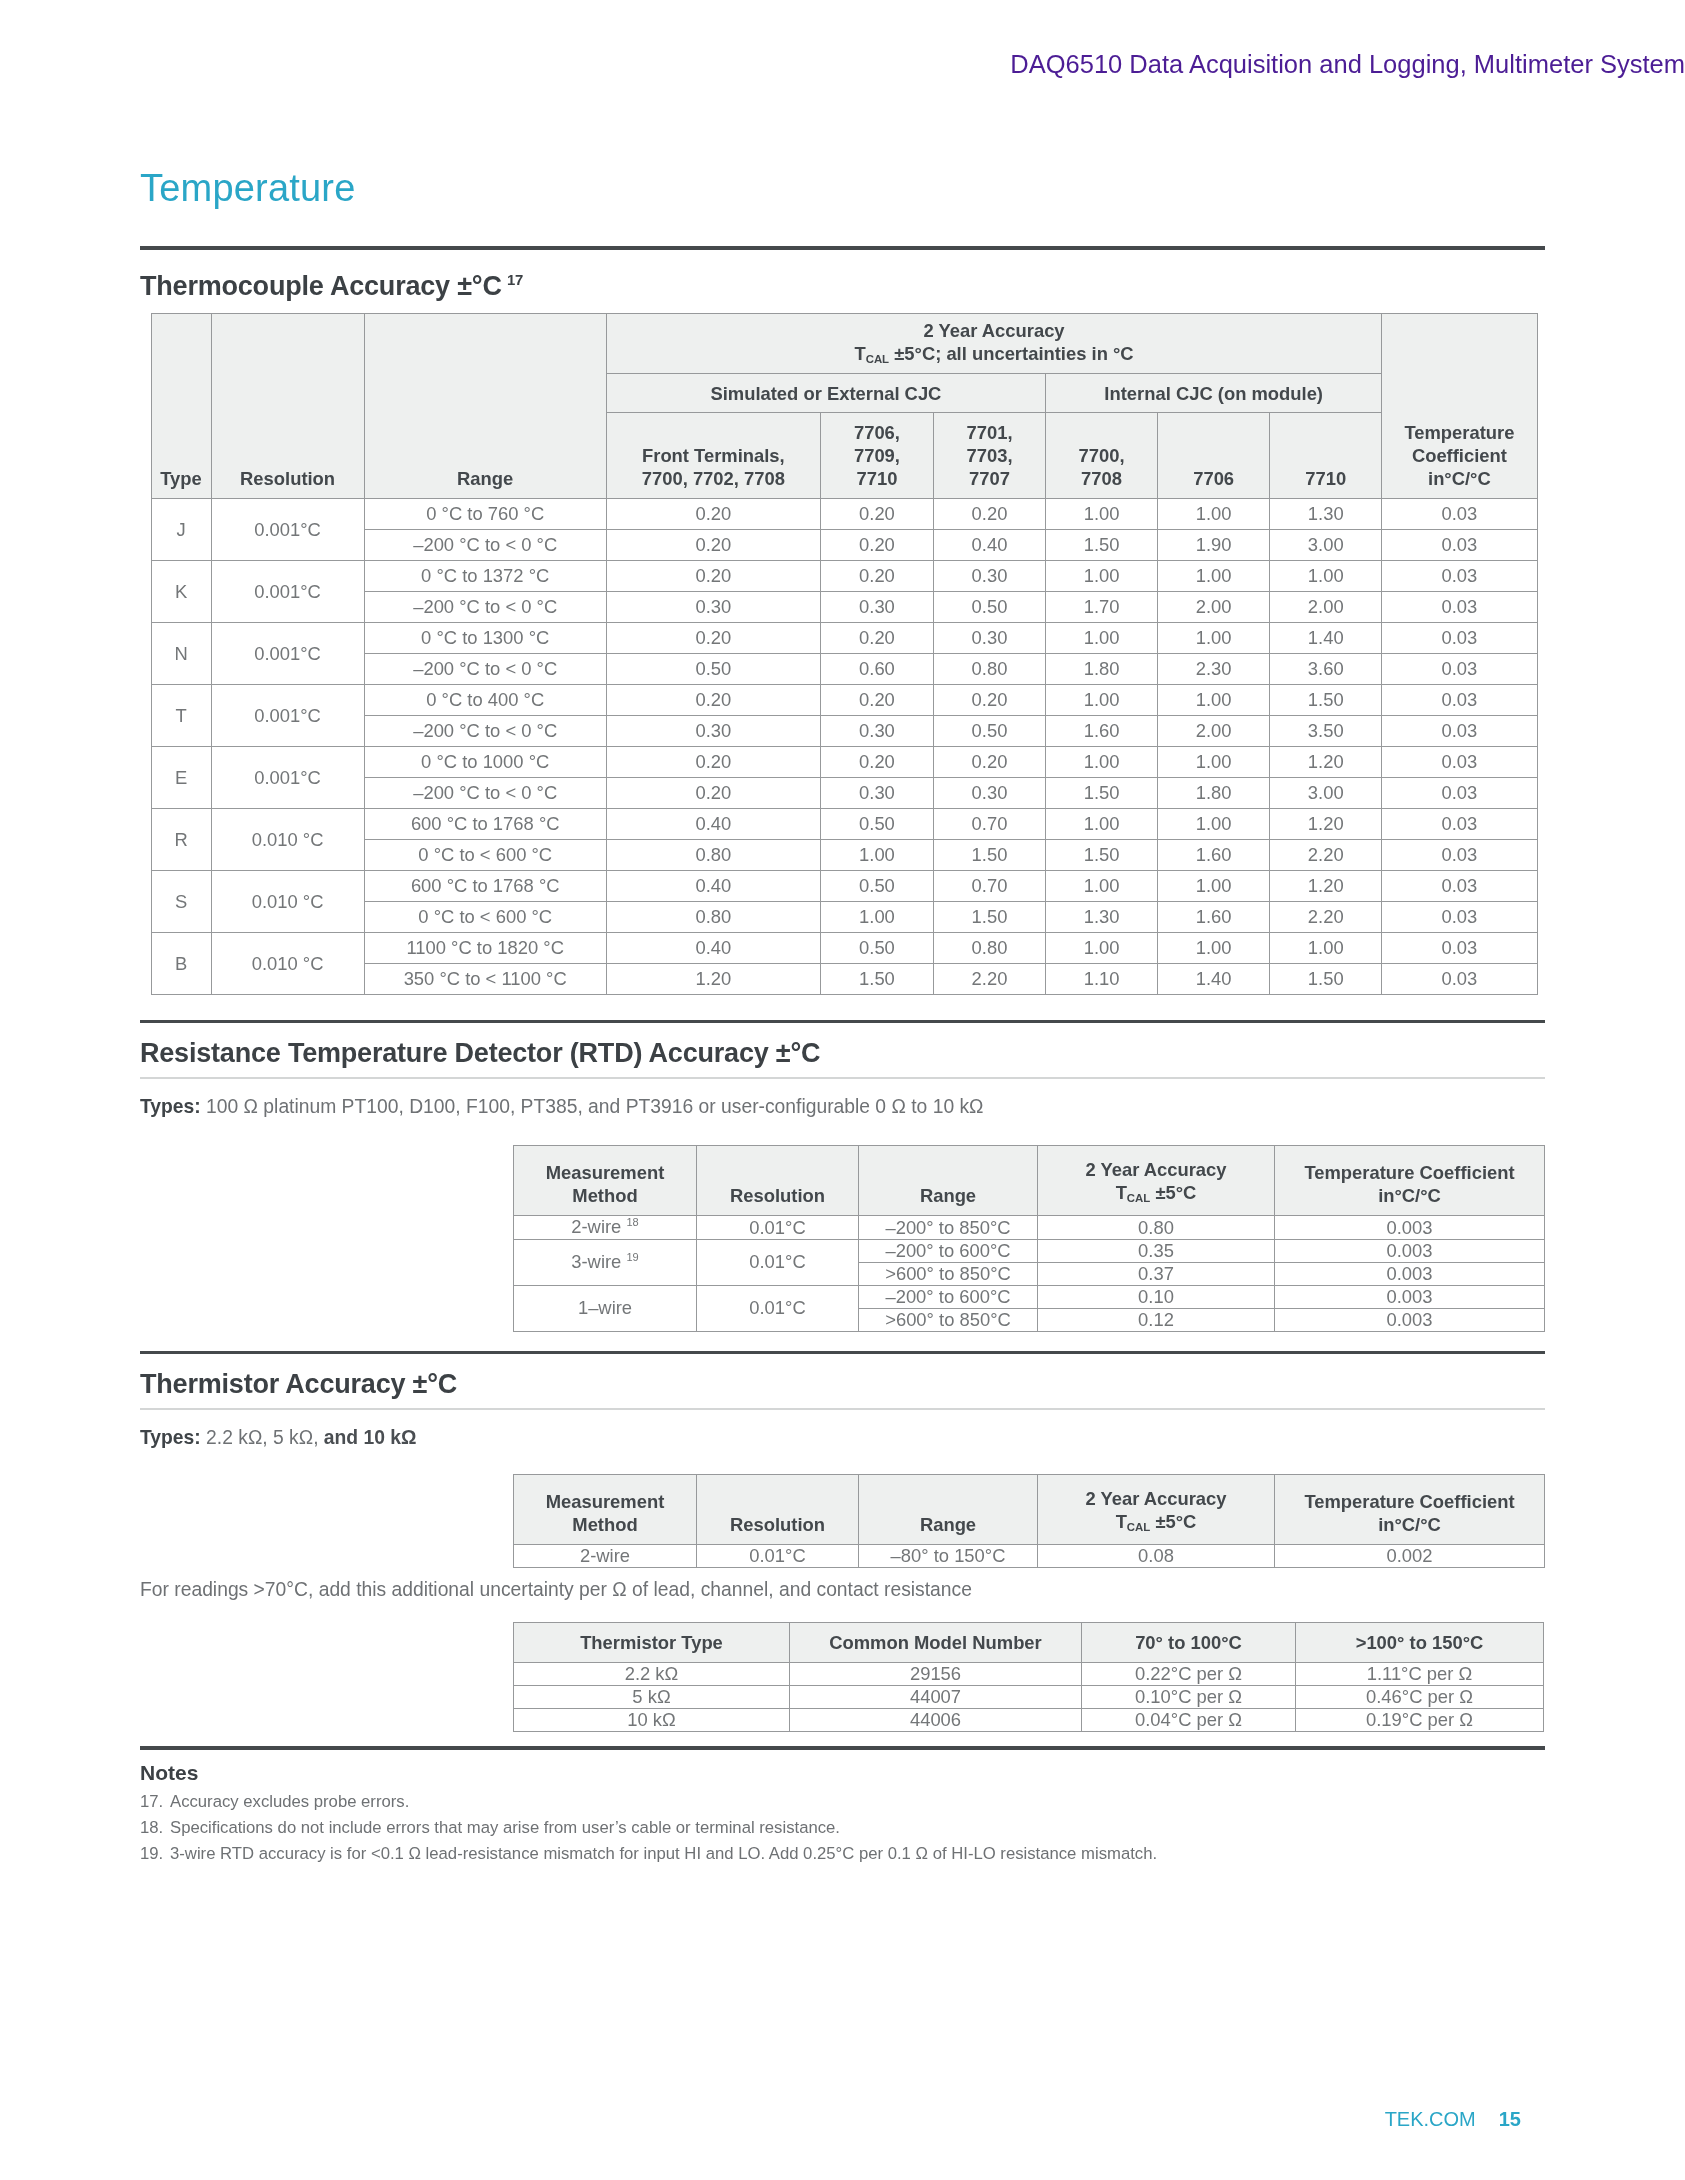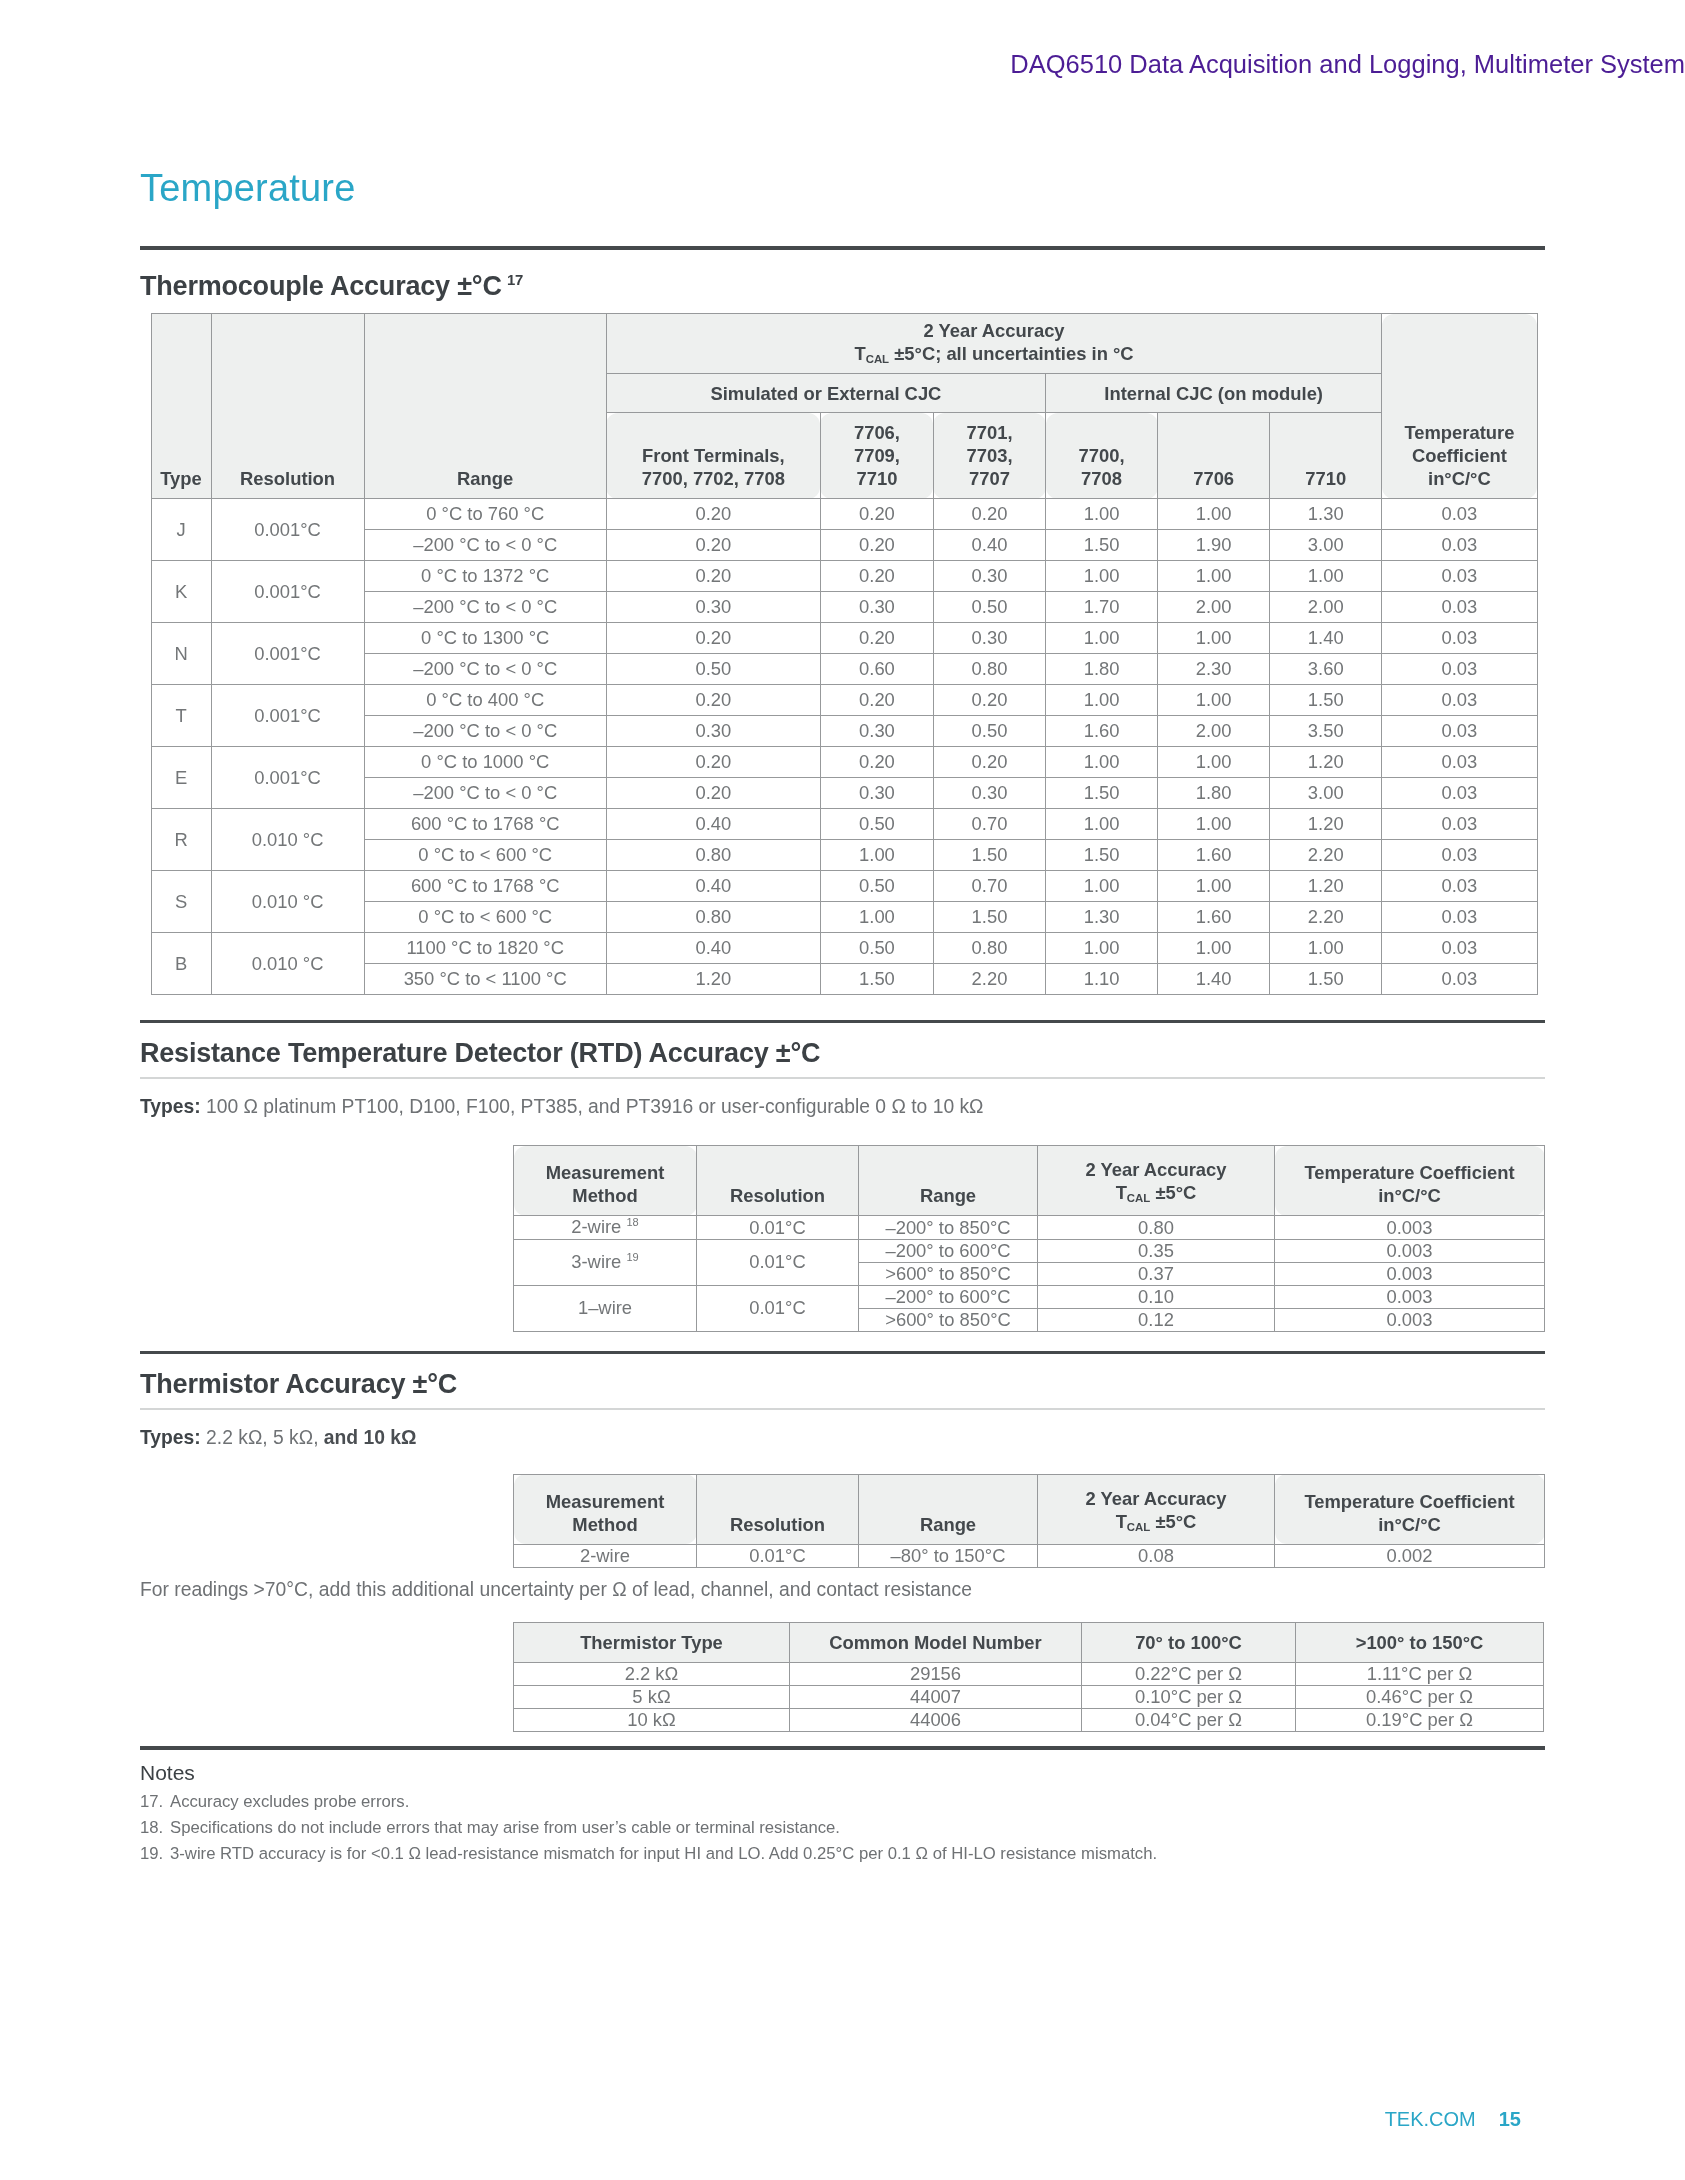--- a/index.html
+++ b/index.html
@@ -26,21 +26,21 @@
   h2.section .gap { display:inline-block; width:5.3px; }
 
   .types-line { margin-top:16px; font-size:19.3px; line-height:24.6px; color:#6e7174; }
   .types-line .lbl { font-weight:700; color:#3f4448; }
   .types-line .bold { font-weight:700; color:#4a4e52; }
 
   table { border-collapse:collapse; table-layout:fixed; }
   th,td { border:0.9px solid #97999b; text-align:center; }
   th { background:#eef0ef; color:#43484c; font-weight:700; font-size:18.4px; line-height:23px; }
   td { background:#ffffff; color:#737678; font-weight:400; font-size:18.4px; }
-  .pre { white-space:pre-line;border-radius:12px; }
+  .pre { white-space:pre-line; }
   th.bottom { vertical-align:bottom; padding-bottom:8px; }
   sub.cal { font-size:0.62em; vertical-align:baseline; position:relative; top:0.25em; }
   td sup, th sup { font-size:0.6em; vertical-align:super; }
 
   
   .tc { margin-top:10.5px; margin-left:10.5px; width:1387px; border:1.8px solid #55585a; }
   .tc thead { border-bottom:1.8px solid #55585a; }
   .tc tr.hr1 { height:60px; }
   .tc tr.hr2 { height:39px; }
   .tc tr.hr3 { height:86px; }
@@ -56,21 +56,21 @@
   .rtd tbody tr, .thm tbody tr, .add tbody tr { height:16px; }
   .rtd tbody tr.gs td { border-top:1.8px solid #7b7e80; }
 
   .thm { margin-top:23px; width:1031px; }
   .lead-note { margin-top:10.5px; font-size:19.3px; line-height:24.6px; color:#6e7174; }
   .add { margin-top:19.3px; width:1030px; }
   .add thead tr { height:40px; }
   .add th { vertical-align:middle; }
 
   
-  h3.notes-h { margin-top:10.5px; font-size:21px; line-height:26px; font-weight:400; color:#3c4145; }
+  h3.notes-h { margin-top:10.5px; font-size:21px; line-height:26px; font-weight:700; color:#3c4145; }
   .note { margin-top:4.4px; font-size:16.7px; line-height:22px; color:#6e7174; }
   .note .num { display:inline-block; min-width:30px; }
 
   .footer { position:absolute; top:2108px; right:164px; font-size:20px; color:#2aa6c7; }
   .footer .site { font-weight:400; }
   .footer .pg { font-weight:700; margin-left:23px; }
 </style>
 </head>
 <body>
 

